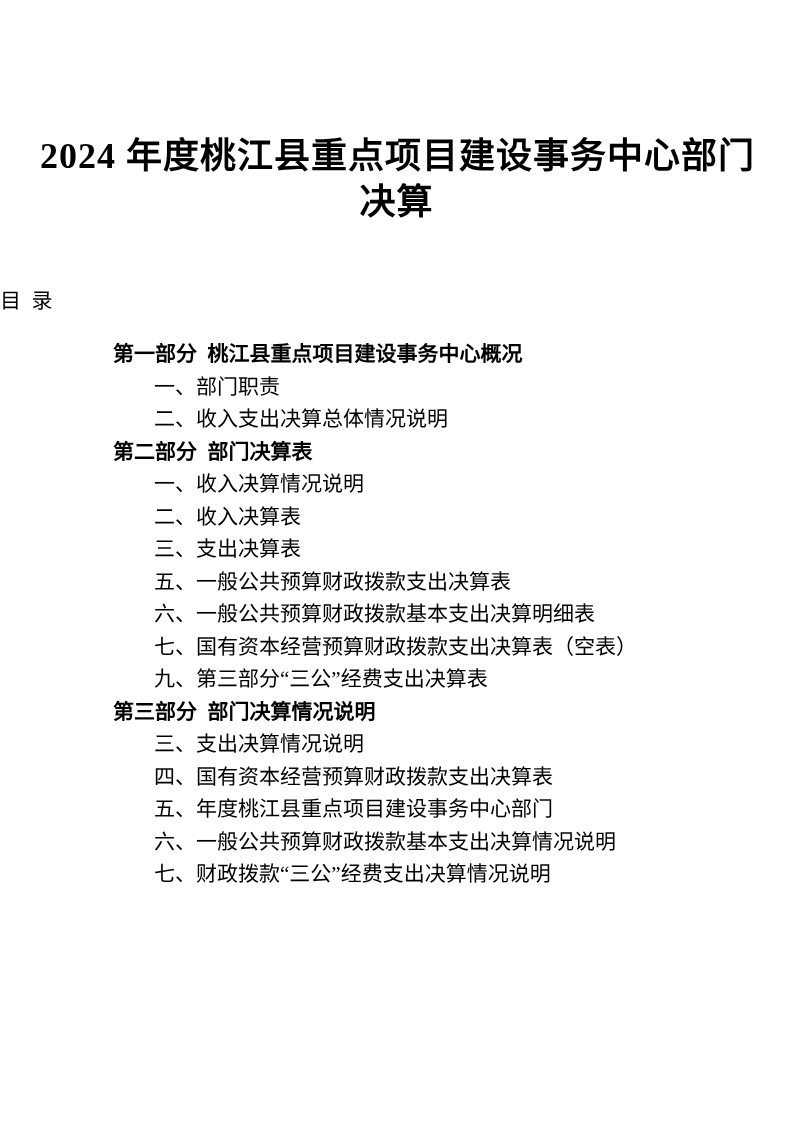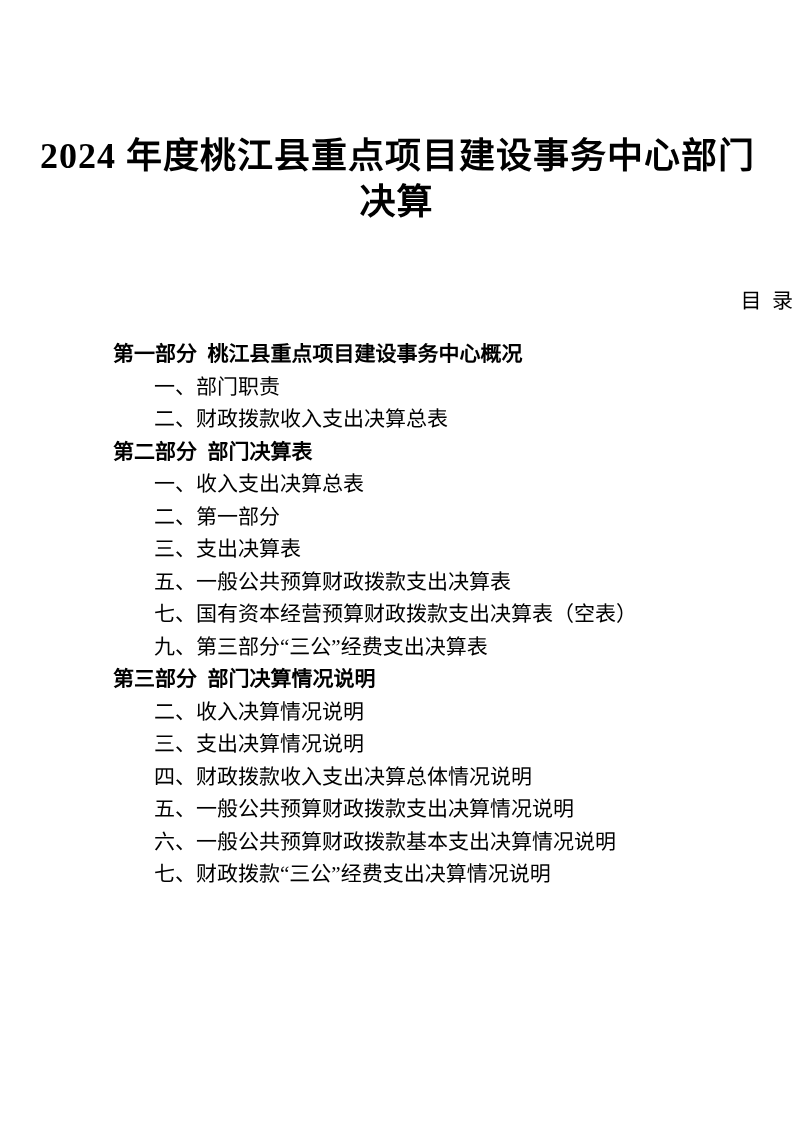--- a/index.html
+++ b/index.html
@@ -28,21 +28,21 @@
     font-weight: bold;
     line-height: 46px;
     letter-spacing: 1px;
     white-space: pre;
   }
   .toc-heading {
     position: absolute;
     top: 287px;
     left: 0;
     width: 100%;
-    text-align: right;
+    text-align: left;
     font-size: 21px;
     line-height: 28px;
     white-space: pre;
   }
   .toc {
     position: absolute;
     top: 338px;
     left: 113px;
     right: 62px;
   }
@@ -64,30 +64,30 @@
 
 <div class="page">
 
   <h1 class="doc-title"><span>2024 年度桃江县重点项目建设事务中心部门</span><br><span>决算</span></h1>
 
   <div class="toc-heading">目  录</div>
 
   <nav class="toc">
     <div class="toc-row part">第一部分  桃江县重点项目建设事务中心概况</div>
     <div class="toc-row item">一、部门职责</div>
-    <div class="toc-row item">二、财政拨款收入支出决算总表</div>
+    <div class="toc-row item">二、收入支出决算总体情况说明</div>
     <div class="toc-row part">第二部分  部门决算表</div>
-    <div class="toc-row item">一、收入支出决算总表</div>
-    <div class="toc-row item">二、第一部分</div>
+    <div class="toc-row item">一、收入决算情况说明</div>
+    <div class="toc-row item">二、收入决算表</div>
     <div class="toc-row item">三、支出决算表</div>
     <div class="toc-row item">五、一般公共预算财政拨款支出决算表</div>
+    <div class="toc-row item">六、一般公共预算财政拨款基本支出决算明细表</div>
     <div class="toc-row item">七、国有资本经营预算财政拨款支出决算表（空表）</div>
     <div class="toc-row item">九、第三部分“三公”经费支出决算表</div>
     <div class="toc-row part">第三部分  部门决算情况说明</div>
-    <div class="toc-row item">二、收入决算情况说明</div>
     <div class="toc-row item">三、支出决算情况说明</div>
-    <div class="toc-row item">四、财政拨款收入支出决算总体情况说明</div>
-    <div class="toc-row item">五、一般公共预算财政拨款支出决算情况说明</div>
+    <div class="toc-row item">四、国有资本经营预算财政拨款支出决算表</div>
+    <div class="toc-row item">五、年度桃江县重点项目建设事务中心部门</div>
     <div class="toc-row item">六、一般公共预算财政拨款基本支出决算情况说明</div>
     <div class="toc-row item">七、财政拨款“三公”经费支出决算情况说明</div>
   </nav>
 
 </div>
 
 </body></html>

